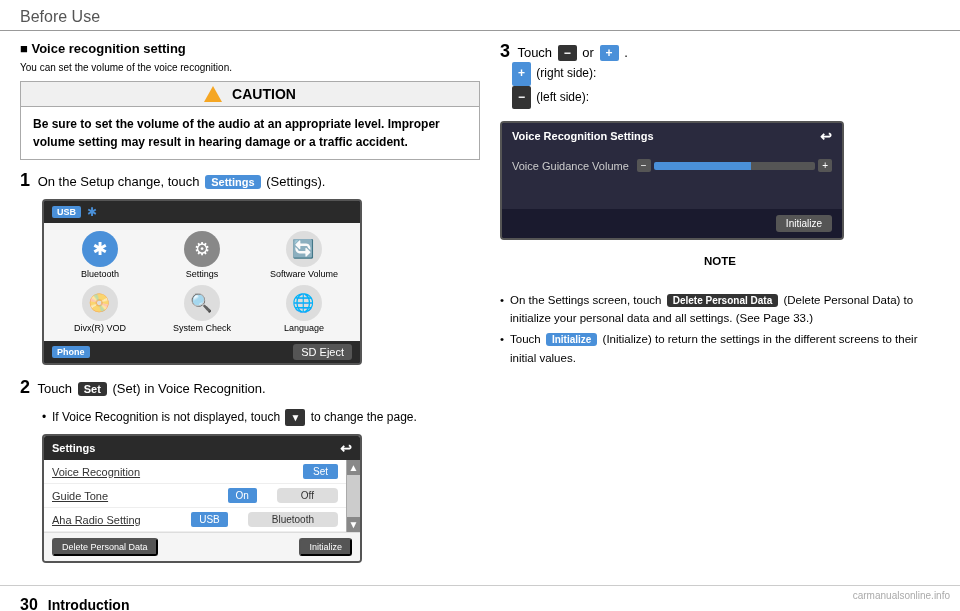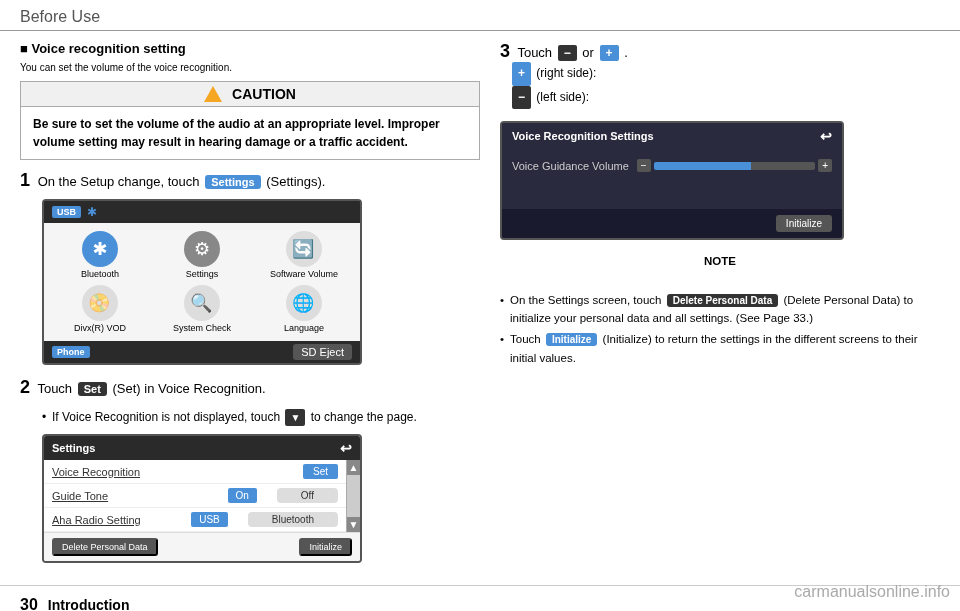--- a/index.html
+++ b/index.html
@@ -385,21 +385,21 @@
       margin-right: 10px;
     }
     .page-footer-label {
       font-size: 14px;
       font-weight: bold;
     }
     .watermark {
       position: fixed;
       bottom: 10px;
       right: 10px;
-      font-size: 16px;
+      font-size: 10px;
       color: #aaa;
     }
     .back-arrow {
       font-size: 14px;
       color: #fff;
     }
     .minus-btn {
       display: inline-block;
       background: #333;
       color: #fff;

